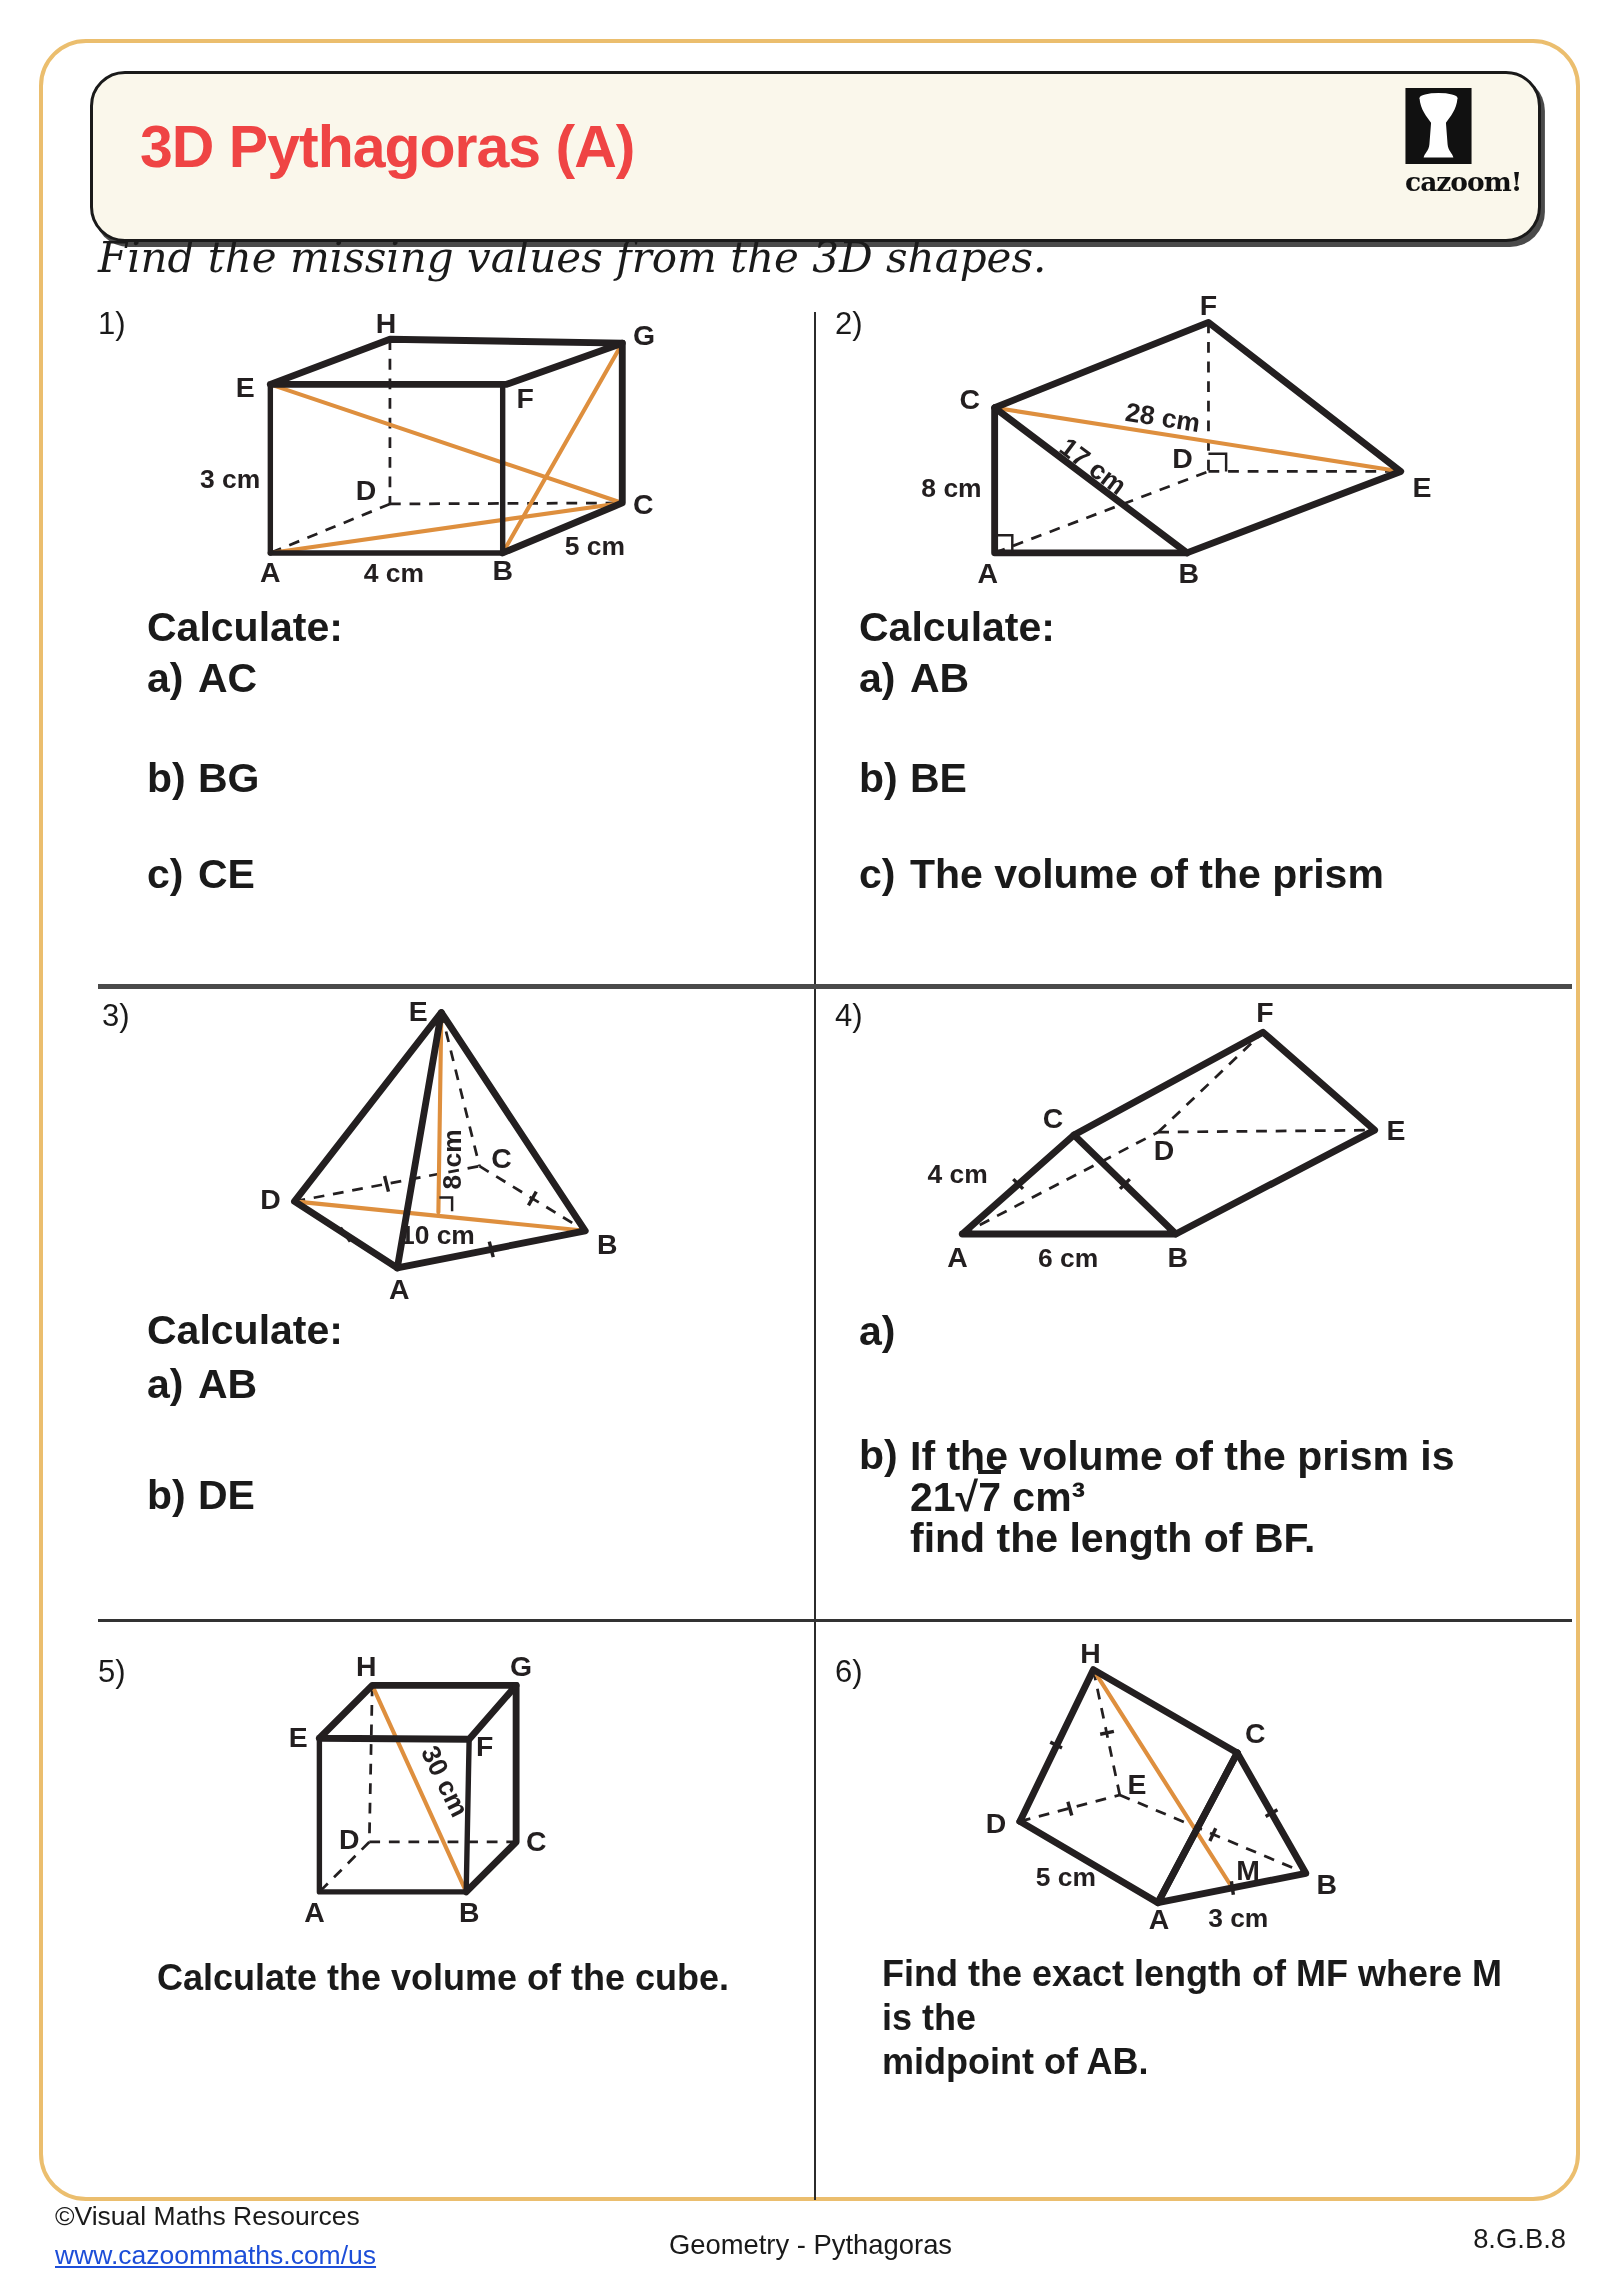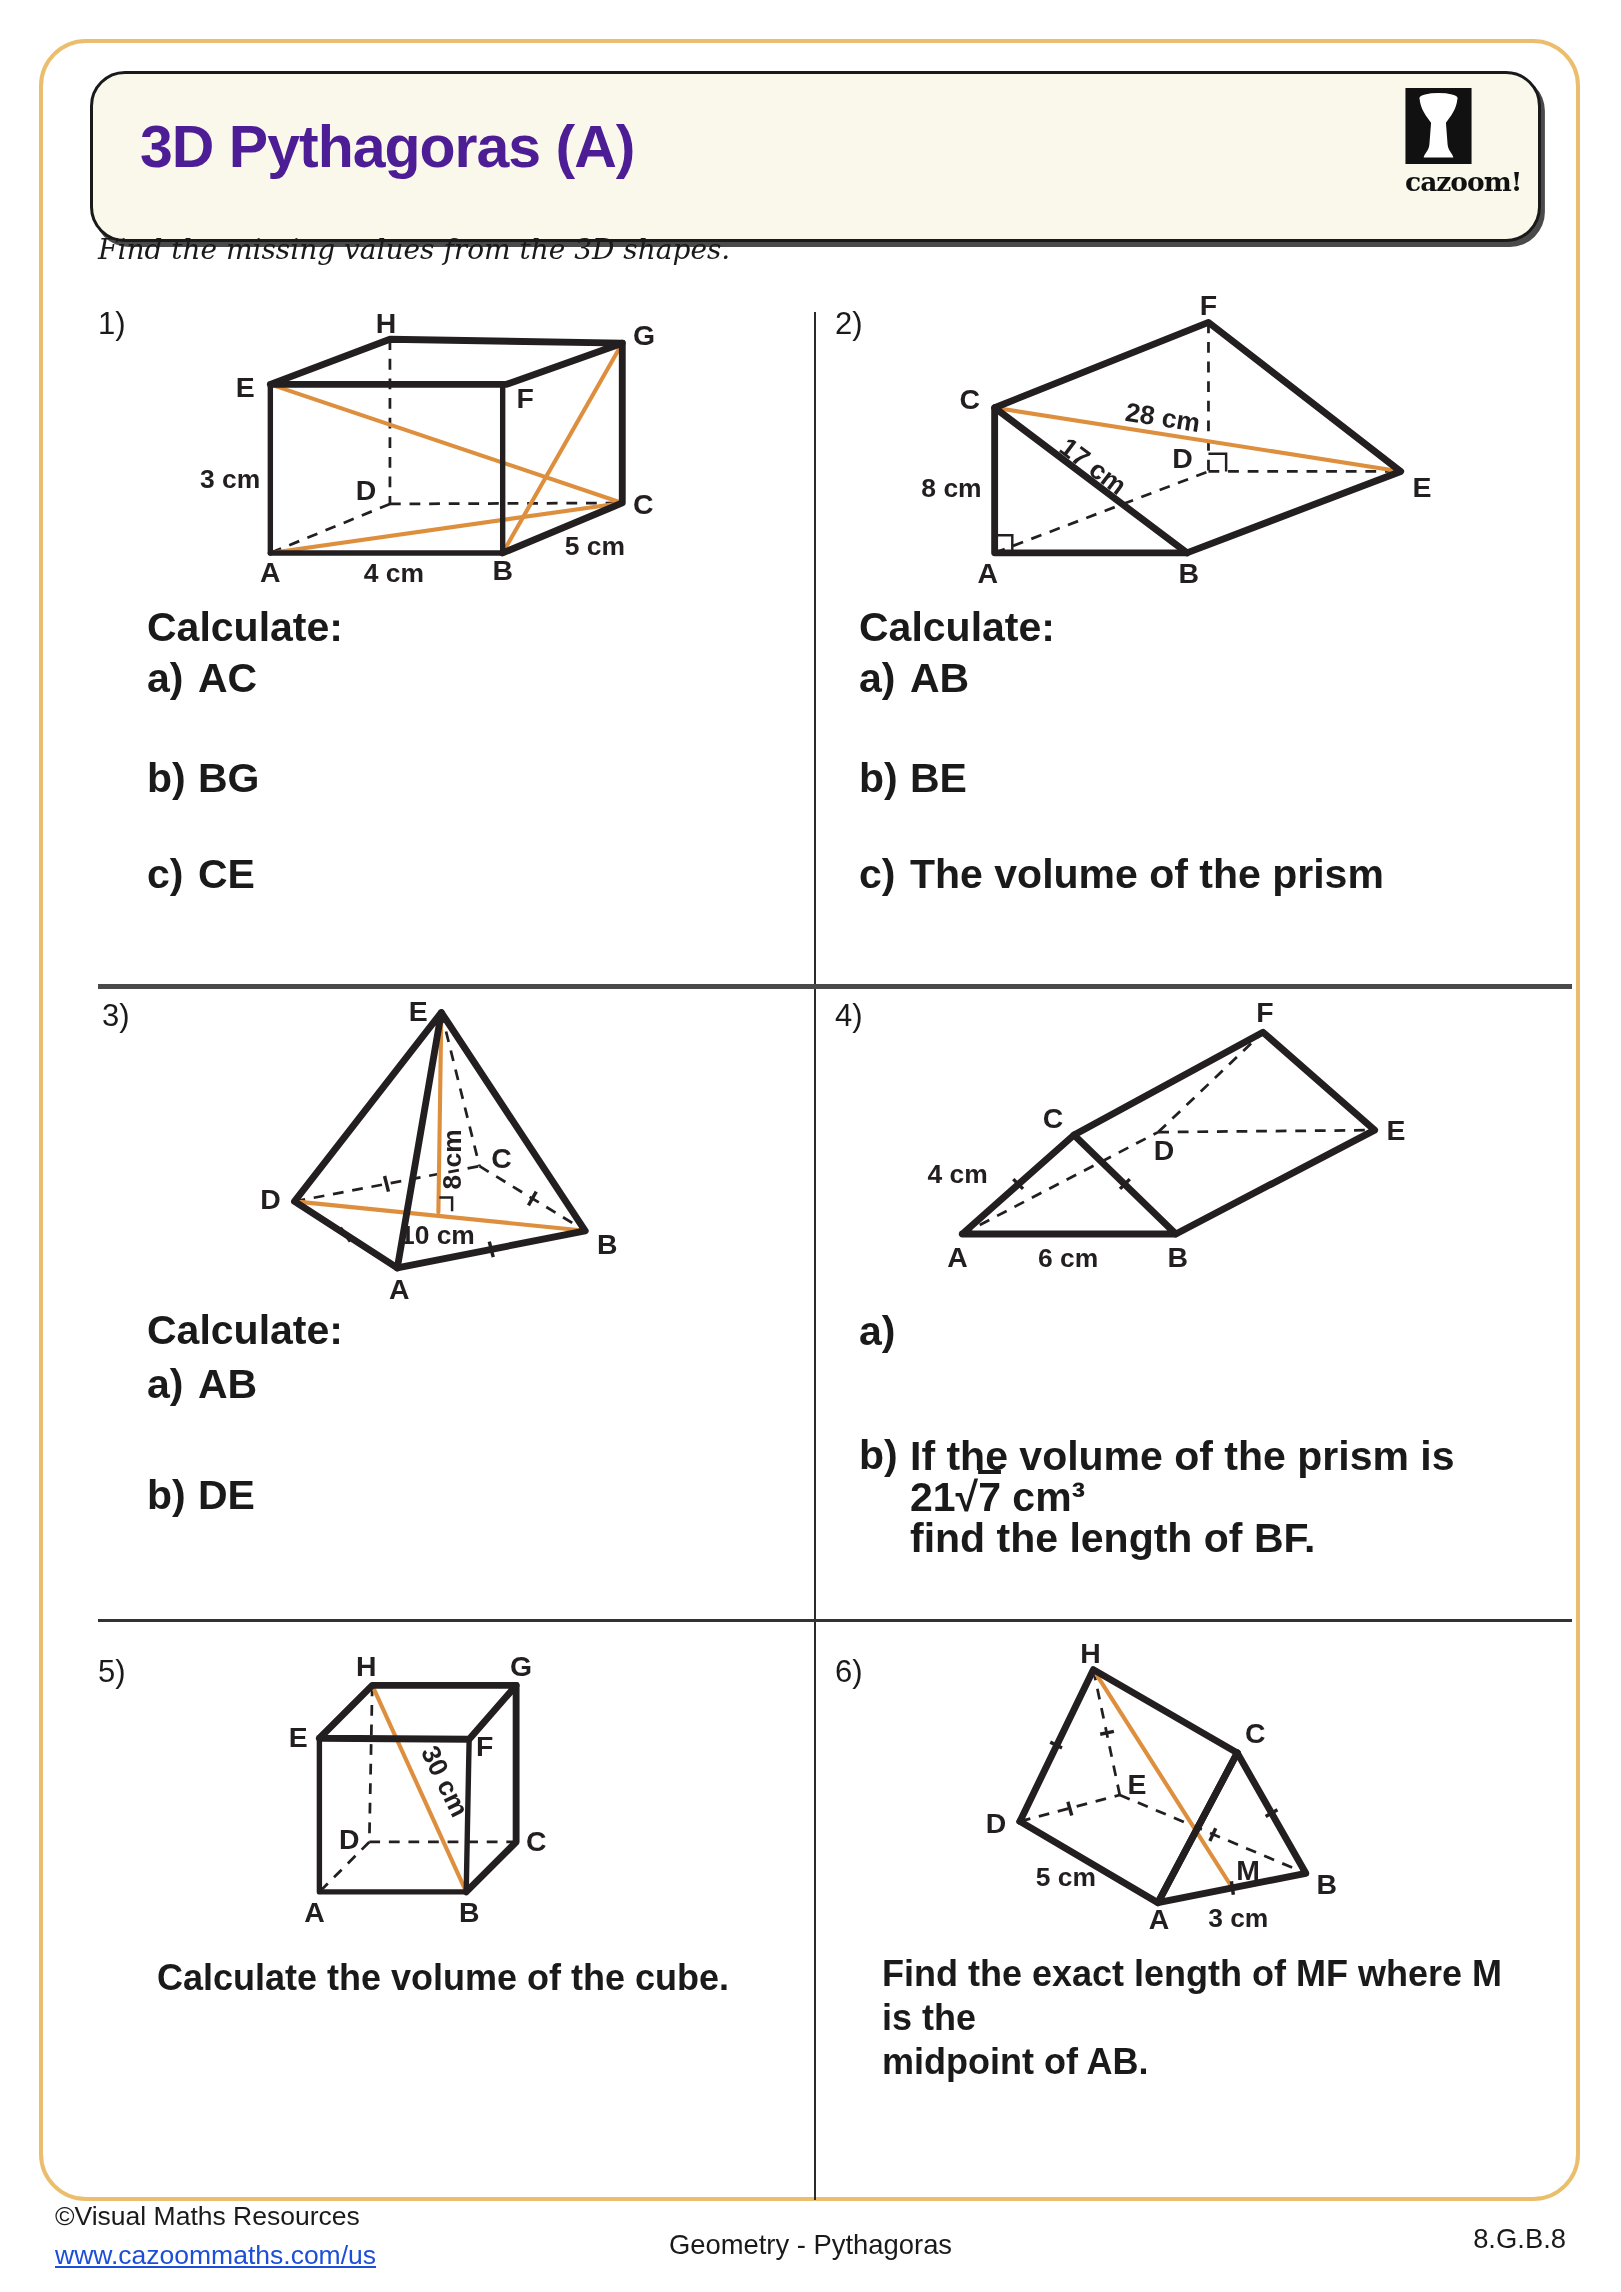--- a/index.html
+++ b/index.html
@@ -6,28 +6,28 @@
   .page{position:relative;width:1621px;height:2293px;background:#ffffff;
         font-family:"Liberation Sans",sans-serif;color:#231F20;overflow:hidden;}
 
   .gold-border{position:absolute;left:39px;top:39px;width:1533px;height:2154px;
         border:4.9px solid #EBBE6E;border-radius:47px;}
 
   .header-box{position:absolute;left:90px;top:71px;width:1445px;height:165px;
         background:#FAF7EB;border:3.9px solid #1a1a1a;border-radius:35px;
         box-shadow:3.9px 4.9px 0 #4a4a4a;}
   .title{position:absolute;left:47px;top:39px;font-size:59px;font-weight:700;
-        letter-spacing:-1px;color:#4c1d95;}
+        letter-spacing:-1px;color:#ef4444;}
   .logo{position:absolute;right:55px;top:13.7px;width:78px;text-align:left;}
   .logo-mark{display:inline-block;}
   .logo-word{font-family:"DejaVu Serif",serif;font-weight:700;font-size:26.5px;
         letter-spacing:-1px;color:#111;margin-top:-2px;}
 
   .instruction{position:absolute;left:98px;top:233px;
-        font-family:"DejaVu Serif",serif;font-style:italic;font-size:28px;color:#1a1a1a;}
+        font-family:"DejaVu Serif",serif;font-style:italic;font-size:42px;color:#1a1a1a;}
 
   .v-divider{position:absolute;left:814px;top:312px;width:2px;height:1888px;background:#2b2b2b;}
   .h-divider-1{position:absolute;left:98px;top:984px;width:1474px;height:4.9px;background:#4a4a4a;}
   .h-divider-2{position:absolute;left:98px;top:1619px;width:1474px;height:2.9px;background:#333;}
 
   .prob-num{position:absolute;font-size:31px;font-weight:400;color:#1a1a1a;}
 
   .calc-block{position:absolute;font-size:41px;font-weight:700;color:#1a1a1a;}
   .calc-prompt{line-height:35px;}
   .prob-item{display:flex;line-height:39px;}

